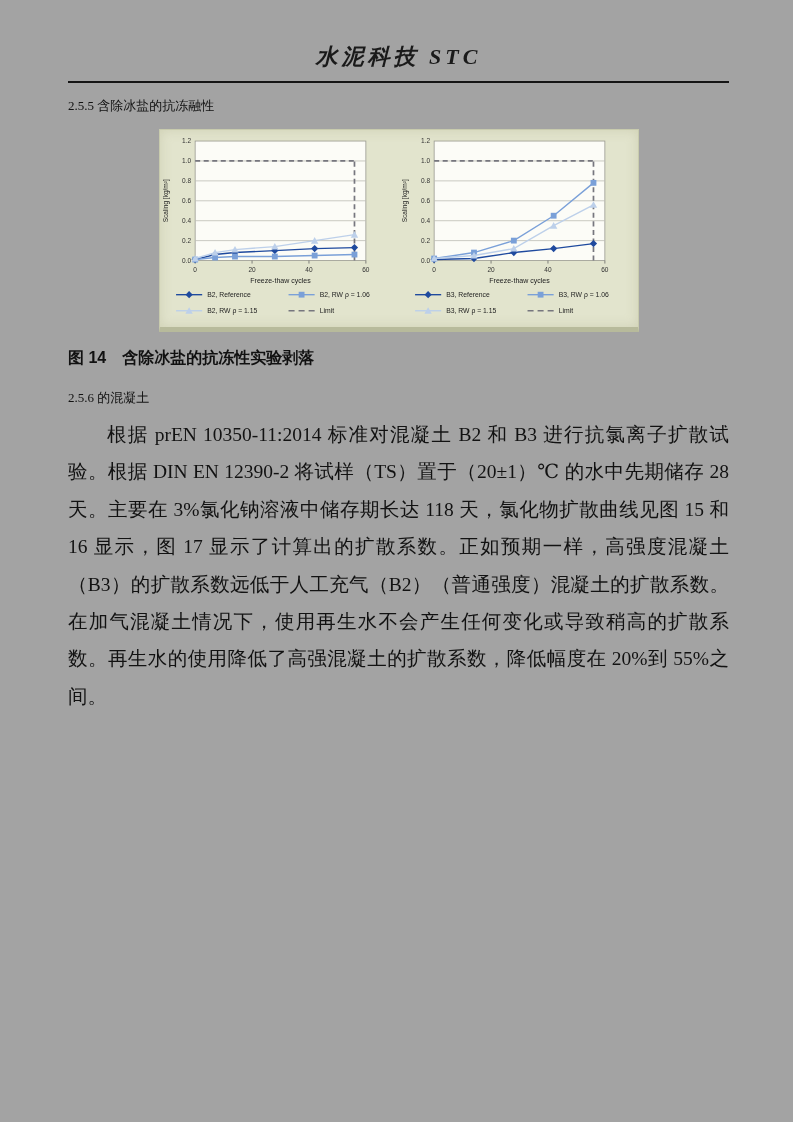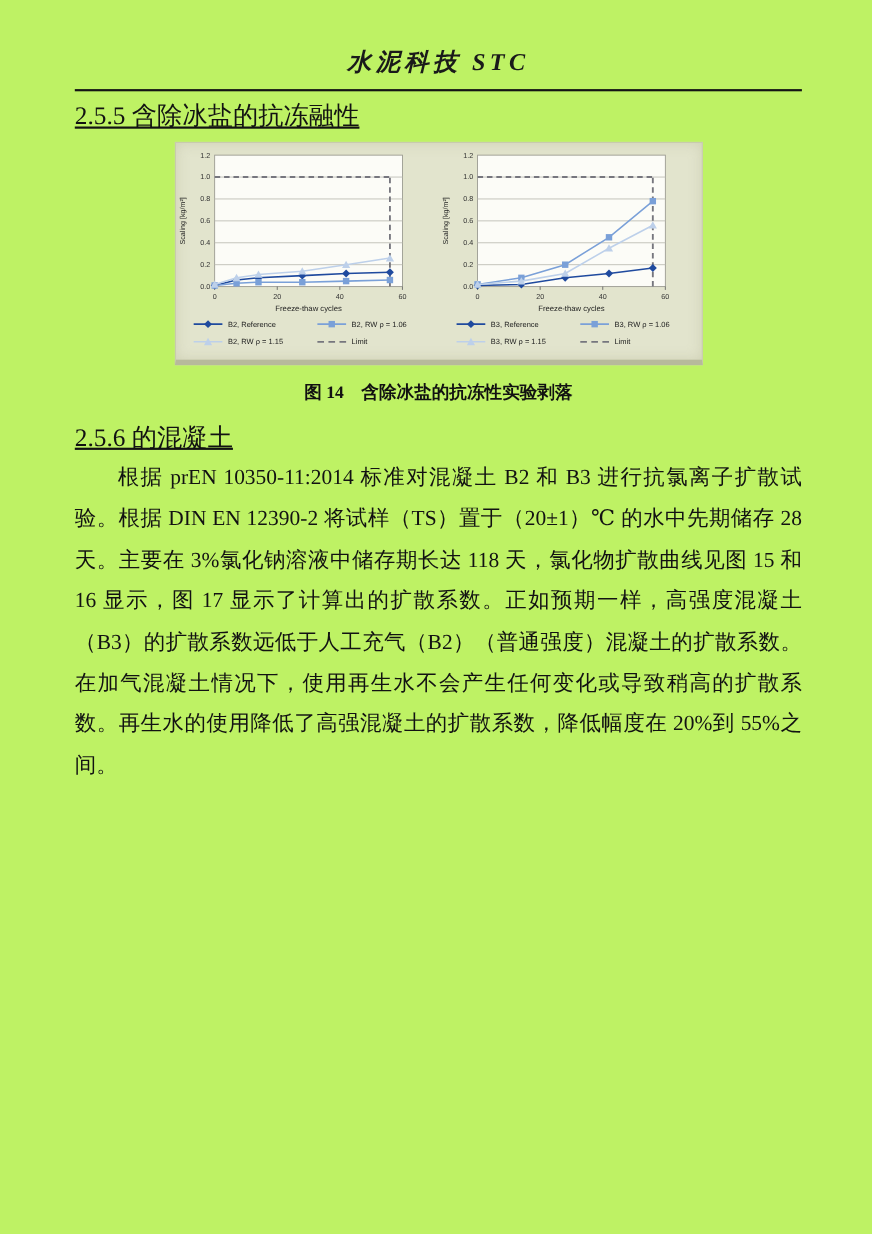--- a/index.html
+++ b/index.html
@@ -1,41 +1,41 @@
 <!DOCTYPE html>
 <html><head>
 <meta charset="utf-8">
 <style>
   html,body{margin:0;padding:0;background:#888;}
   .page{
-    width:793px;height:1122px;background:#bef264;position:relative;
+    width:793px;height:1122px;background:#a3a3a3;position:relative;
     margin:0 auto;overflow:hidden;color:#121212;
     font-family:"Liberation Serif","DejaVu Serif",serif;
   }
   .content{position:absolute;left:68px;right:64px;top:42px;}
   .journal-title{
     text-align:center;font-size:22px;font-weight:bold;letter-spacing:4px;
     font-style:italic;color:#1a1a1a;line-height:30px;
   }
   .header-rule{border-top:2px solid #151515;margin-top:9px;}
   .body-text{margin-top:4px;font-size:19.5px;line-height:37.4px;text-align:justify;}
   .para{margin:0;}
   .para.indent{text-indent:2em;}
-  .heading{margin:0;font-size:23px;line-height:37.4px;text-decoration:underline;}
+  .heading{margin:0;font-size:13px;line-height:37.4px;}
   figure{margin:5px 0 2px 0;}
   .fig-panel{
     width:478px;margin:0 auto;background:#e2e4cd;
     border:1px solid #c8cbad;border-bottom:5px solid #b7ba9b;
     display:flex;padding:2px 0 0 0;box-shadow:inset 0 0 12px rgba(150,150,110,0.25);
   }
   .chart{width:50%;}
   .chart svg{display:block;width:100%;height:auto;}
   .fig-caption{
-    text-align:center;font-weight:bold;font-size:16px;margin-top:7px;
-    font-family:Liberation Serif, serif;color:#111;
+    text-align:left;font-weight:bold;font-size:16px;margin-top:7px;
+    font-family:Liberation Sans, sans-serif;color:#111;
   }
   .footer{position:absolute;left:68px;right:64px;top:1050px;}
   .footer-rule{border-top:2.5px solid #000;border-radius:40%/100%;}
   .footer-row{position:relative;margin-top:4px;height:18px;font-size:13px;}
   .page-number{
     position:absolute;left:0;right:0;text-align:center;font-size:12.5px;
   }
   .issue{position:absolute;right:0;top:0;font-size:13px;}
 </style>
 </head>

